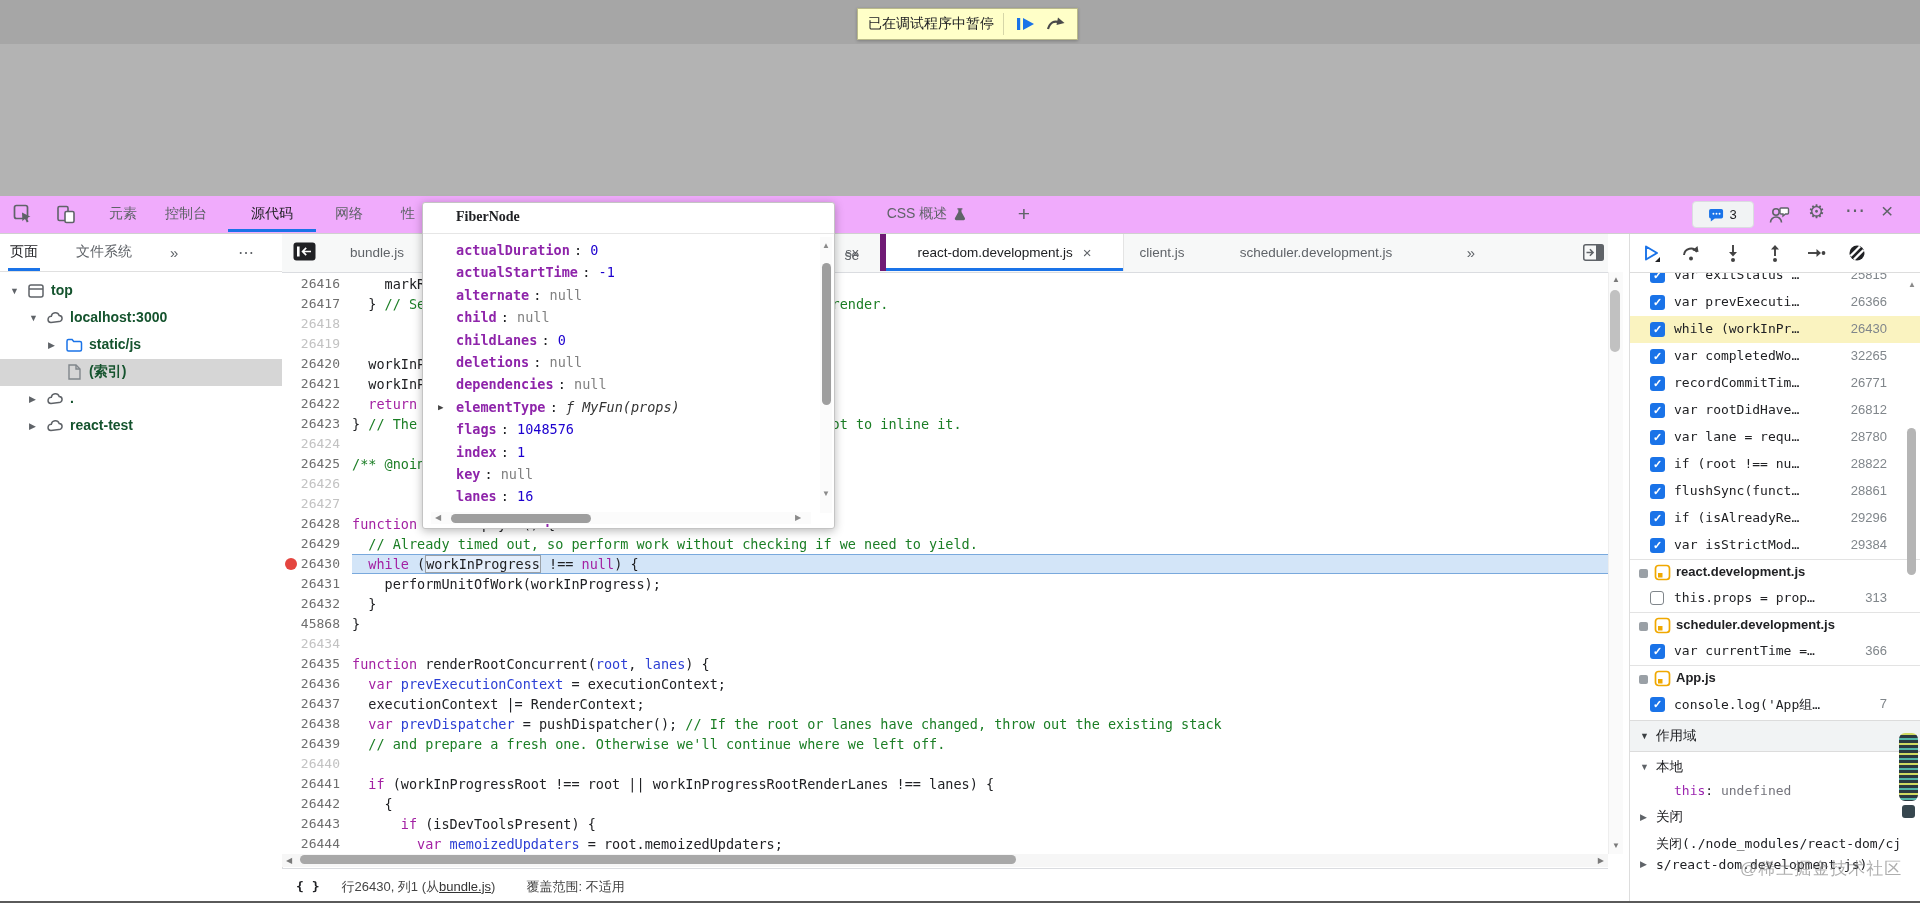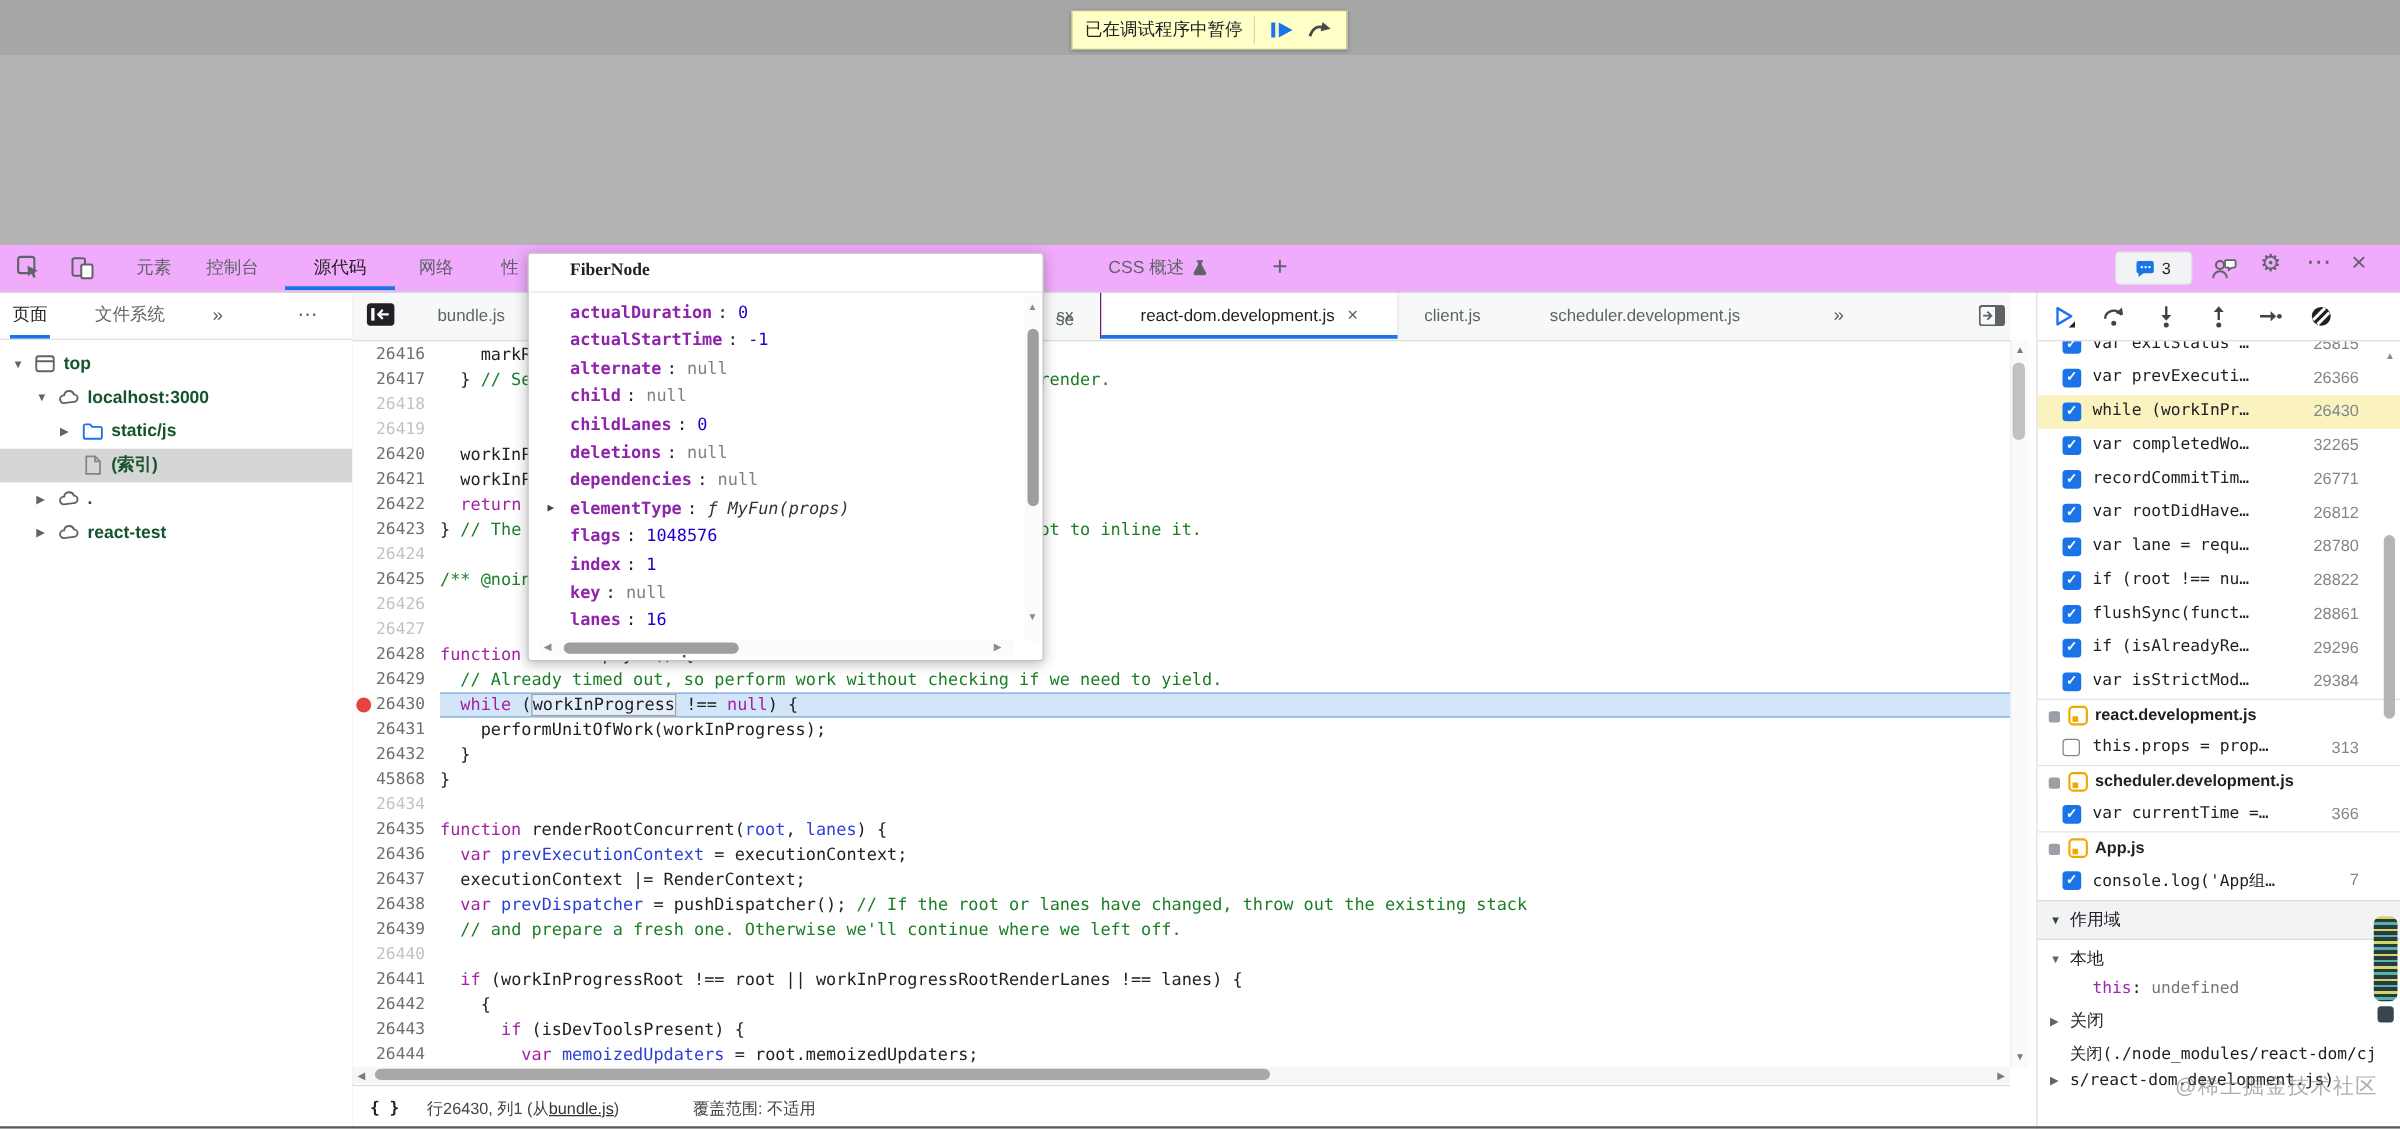--- a/index.html
+++ b/index.html
@@ -35,21 +35,21 @@
   #sb-header-line{position:absolute;left:0;top:38px;width:282px;height:1px;background:#e0e0e0;}
   .tree-row{position:absolute;left:0;width:282px;height:27px;cursor:pointer;}
   .tree-row.selected{background:#d6d6d6;}
   .tree-arrow{position:absolute;font-size:9px;color:#5f6368;top:8px;}
   .tree-icon{position:absolute;top:4px;}
   .tree-label{position:absolute;top:4px;font-size:14px;color:#14532d;white-space:nowrap;font-weight:bold;}
   
   #ed-tabstrip{left:282px;top:233px;width:1326px;height:39px;background:#f7f8f8;border-bottom:1px solid #dadce0;z-index:4;}
   .ed-tab{position:absolute;top:0;height:38px;display:flex;align-items:center;justify-content:center;
       font-size:13.5px;color:#5f6368;cursor:pointer;white-space:nowrap;}
-  .ed-tab.active{background:#fff;color:#202124;border-left:1px solid #701a75;border-right:1px solid #e4e4e4;}
+  .ed-tab.active{background:#fff;color:#202124;border-left:6px solid #701a75;border-right:1px solid #e4e4e4;}
   .ed-tab.active::after{content:"";position:absolute;left:0;right:0;bottom:0;height:3px;background:#1a73e8;}
   .ed-close{margin-left:10px;font-size:15px;color:#5f6368;cursor:pointer;}
   #code{left:282px;top:272px;width:1326px;height:582px;background:#fff;overflow:hidden;z-index:1;}
   .crow{position:absolute;left:0;width:1326px;height:20px;line-height:20px;font-family:"DejaVu Sans Mono",monospace;font-size:13.5px;}
   .cnum{position:absolute;left:0;top:0;width:58px;text-align:right;color:#6e6e6e;font-size:13px;cursor:pointer;}
   .cnum.emptyln{color:#c2c2c2;}
   .ccode{position:absolute;left:70px;top:0;right:0;white-space:pre;color:#202124;}
   .crow.exec .ccode{background:#d3e5f8;border-top:1px solid #79a9dd;border-bottom:1px solid #79a9dd;height:18px;line-height:18px;}
   .bp-dot{position:absolute;left:3px;top:4px;width:12px;height:12px;border-radius:50%;background:#e4453f;}
   .tok-k{color:#a321a3;}
@@ -61,21 +61,21 @@
   .sb-thumb-h{left:300px;top:855px;width:716px;height:9px;background:#a8a8a8;border-radius:5px;}
   .sb-arrow{font-size:8px;color:#7a7a7a;line-height:1;}
   #ed-vscroll{left:1608px;top:272px;width:14px;height:582px;background:#fafafa;border-left:1px solid #eee;}
   #ed-vthumb{left:1610px;top:290px;width:10px;height:62px;background:#c1c1c1;border-radius:5px;}
   
   #statusbar{left:282px;top:868px;width:1326px;height:35px;background:#fff;border-top:1px solid #dadce0;
       display:flex;align-items:center;font-size:13px;color:#444;}
   #braces-btn{margin-left:14px;font-family:"DejaVu Sans Mono",monospace;font-weight:bold;color:#202124;cursor:pointer;}
   #pos-text{margin-left:22px;white-space:pre;}
   #pos-text a{color:#333;text-decoration:underline;cursor:pointer;}
-  #coverage{margin-left:59px;text-align:right;}
+  #coverage{margin-left:31px;text-align:right;}
   #window-edge{left:0;top:901px;width:1920px;height:2px;background:#5a5a5a;}
   
   #rightpanel{left:1629px;top:233px;width:291px;height:670px;background:#fff;border-left:1px solid #ddd;overflow:hidden;}
   #dbg-toolbar{position:absolute;left:0;top:0;width:291px;height:39px;background:#fff;border-bottom:1px solid #ddd;z-index:3;}
   .dbg-btn{position:absolute;top:7px;width:26px;height:26px;display:flex;align-items:center;justify-content:center;cursor:pointer;}
   .bp-row{position:absolute;left:0;width:291px;height:27px;cursor:pointer;}
   .bp-row.hl{background:#faf3c0;}
   .bp-check{position:absolute;left:20px;top:6px;width:15px;height:15px;border-radius:3px;background:#1a73e8;
       color:#fff;font-size:11px;font-weight:bold;text-align:center;line-height:15px;cursor:pointer;}
   .bp-check.off{background:#fff;border:1.6px solid #80868b;width:12px;height:12px;}

